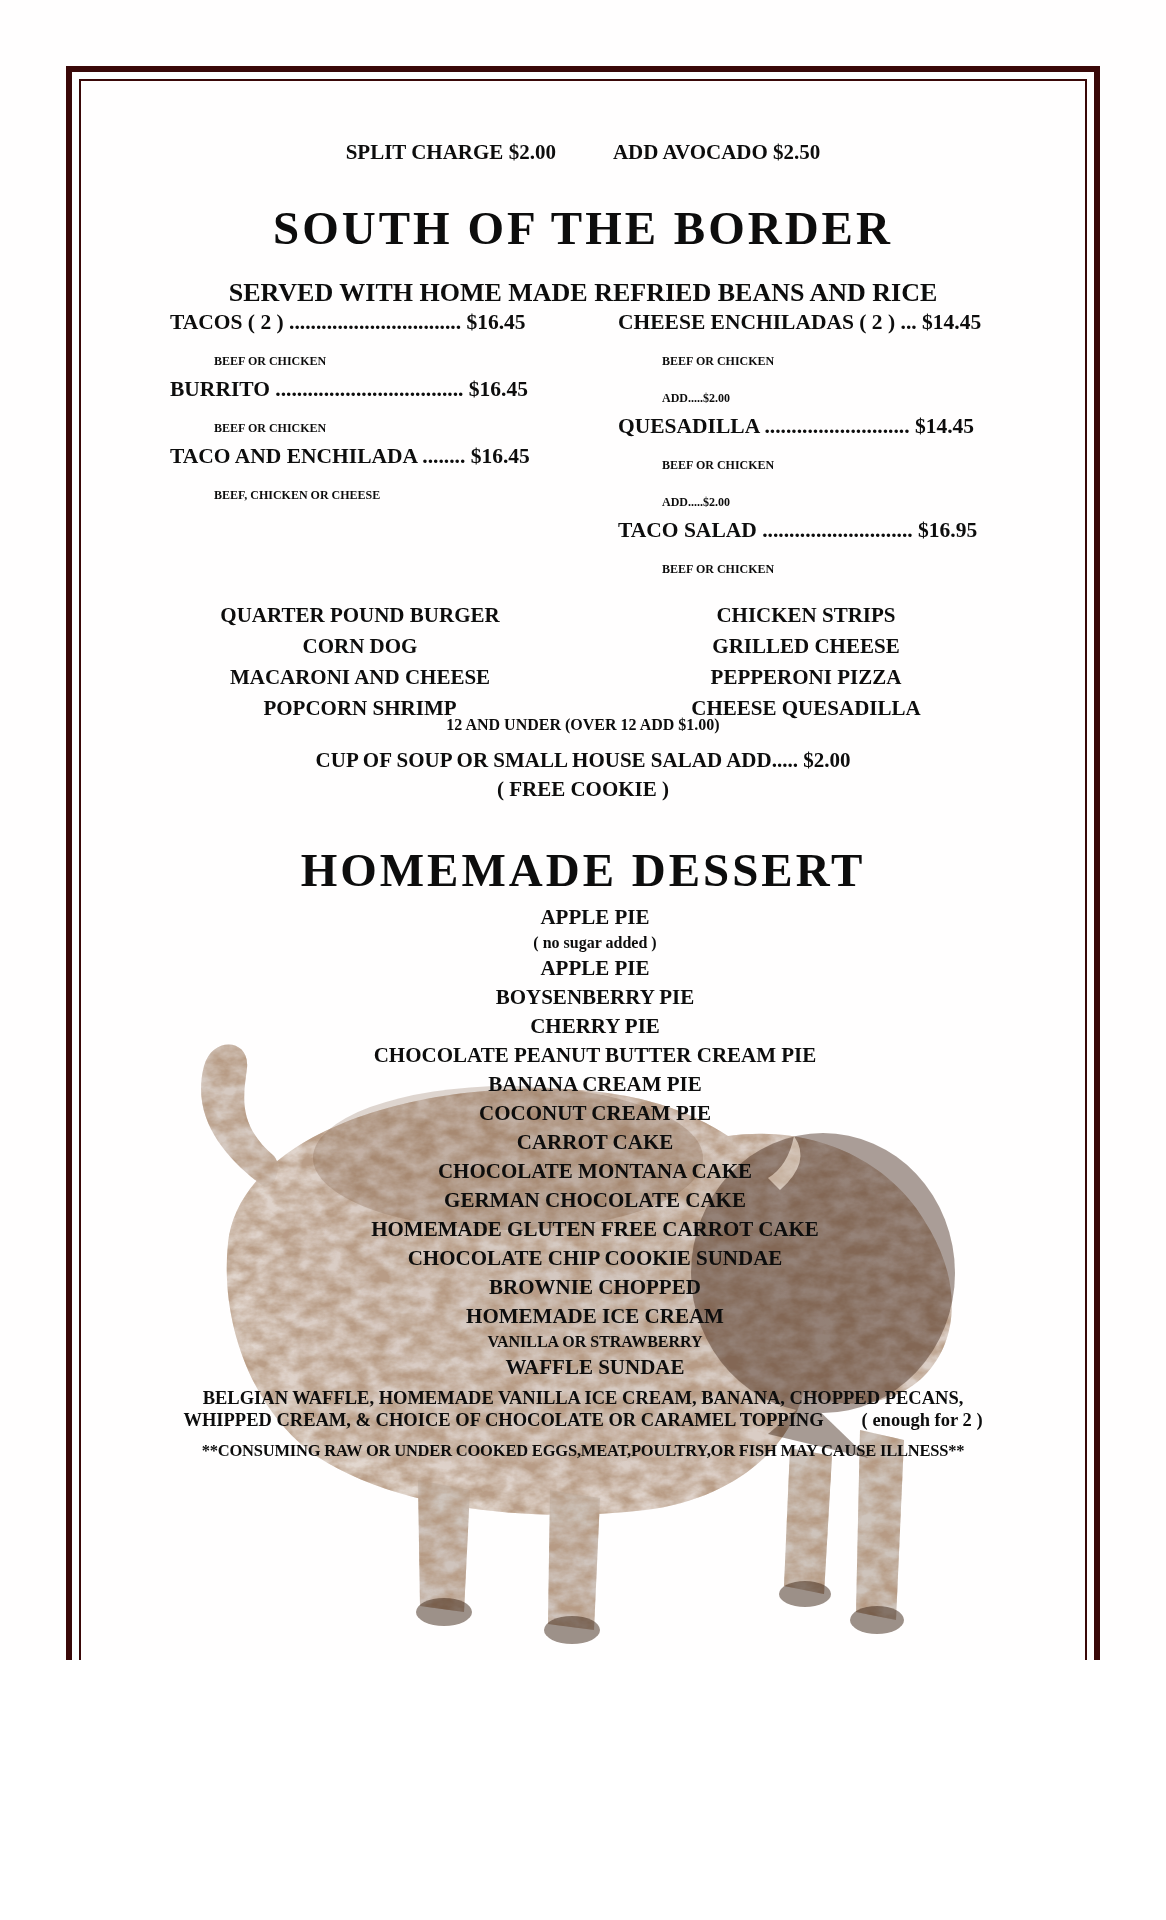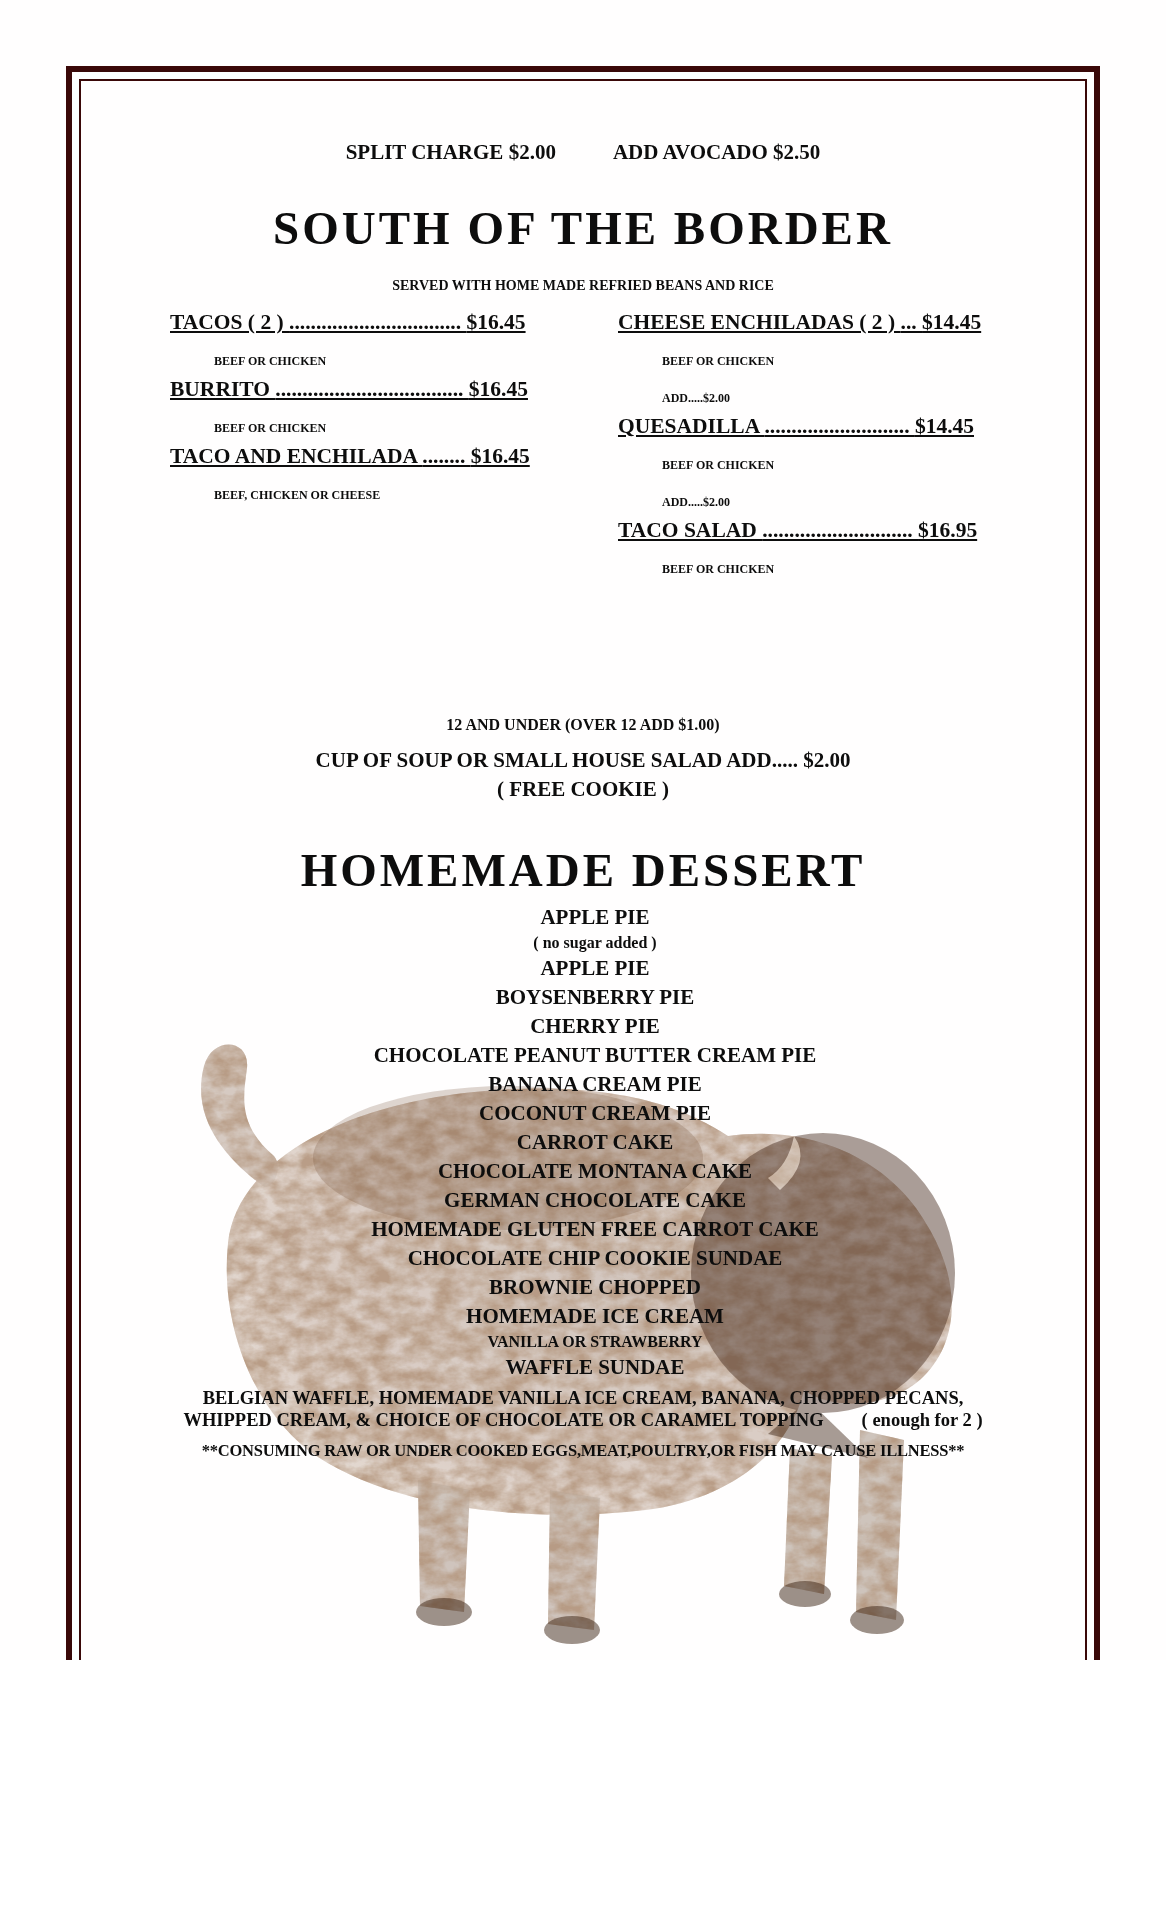--- a/index.html
+++ b/index.html
@@ -8,25 +8,25 @@
   .border-outer{position:absolute;left:66px;top:66px;width:1034px;height:1784px;
         border:6px solid #3a0808;box-sizing:border-box;z-index:3;pointer-events:none;}
   .border-inner{position:absolute;left:79px;top:79px;width:1008px;height:1758px;
         border:2px solid #3a0808;box-sizing:border-box;z-index:3;pointer-events:none;}
   .bison{position:absolute;left:168px;top:1028px;width:792px;height:622px;z-index:1;}
   .sec{position:absolute;left:80px;width:1006px;text-align:center;z-index:2;}
   .top-note{top:140px;font-size:21px;}
   .top-note .gap{display:inline-block;margin-left:57px;}
   .big-title{font-size:47px;line-height:1.05;letter-spacing:3px;white-space:nowrap;}
   .south-title{top:204px;}
-  .south-subtitle{top:278px;font-size:14px;}
+  .south-subtitle{top:278px;font-size:26px;}
   .sob-cols{top:309px;display:flex;text-align:left;padding-left:90px;box-sizing:border-box;}
   .sob-col-left{width:386px;}
   .sob-col-right{width:380px;margin-left:62px;}
-  .sob-line{font-size:21.5px;line-height:26px;white-space:nowrap;text-decoration:underline;}
+  .sob-line{font-size:21.5px;line-height:26px;white-space:nowrap;}
   .sob-sub{font-size:12px;line-height:21px;padding-left:44px;margin-bottom:4px;white-space:nowrap;margin-top:16px;}
   .kids-title{top:538px;}
   .kids-title .price-gap{display:inline-block;margin-left:42px;}
   .kids-cols{top:600px;display:flex;padding-left:80px;box-sizing:border-box;}
   .kids-col{width:400px;text-align:center;}
   .kids-col.right{margin-left:46px;}
   .kids-item{font-size:21px;line-height:31px;white-space:nowrap;}
   .age-note{top:716px;font-size:16px;}
   .soup-note{top:748px;font-size:21px;}
   .cookie-note{top:777px;font-size:21px;}
@@ -117,20 +117,34 @@
         <div class="sob-sub">BEEF OR CHICKEN</div>
         <div class="sob-sub">ADD.....$2.00</div>
         <div class="sob-line"><span>QUESADILLA  </span><span>........................... </span><span>$14.45</span></div>
         <div class="sob-sub">BEEF OR CHICKEN</div>
         <div class="sob-sub">ADD.....$2.00</div>
         <div class="sob-line"><span>TACO SALAD  </span><span>............................ </span><span>$16.95</span></div>
         <div class="sob-sub">BEEF OR CHICKEN</div>
       </div>
   </div>
 
+  <div class="sec kids-cols">
+    <div class="kids-col" id="kids-left">
+        <div class="kids-item">QUARTER POUND BURGER</div>
+        <div class="kids-item">CORN DOG</div>
+        <div class="kids-item">MACARONI AND CHEESE</div>
+        <div class="kids-item">POPCORN SHRIMP</div>
+      </div>
+    <div class="kids-col right" id="kids-right">
+        <div class="kids-item">CHICKEN STRIPS</div>
+        <div class="kids-item">GRILLED CHEESE</div>
+        <div class="kids-item">PEPPERONI PIZZA</div>
+        <div class="kids-item">CHEESE QUESADILLA</div>
+      </div>
+  </div>
   <div class="sec age-note">12 AND UNDER (OVER 12 ADD $1.00)</div>
   <div class="sec soup-note">CUP OF SOUP OR SMALL HOUSE SALAD ADD..... $2.00</div>
   <div class="sec cookie-note">( FREE COOKIE )</div>
 
   <div class="sec big-title dessert-title">HOMEMADE  DESSERT</div>
   <div class="sec dessert-list" id="dessert-list">
       <div class="dessert-item">APPLE PIE</div>
       <div class="dessert-item small">( no sugar added )</div>
       <div class="dessert-item">APPLE PIE</div>
       <div class="dessert-item">BOYSENBERRY PIE</div>

